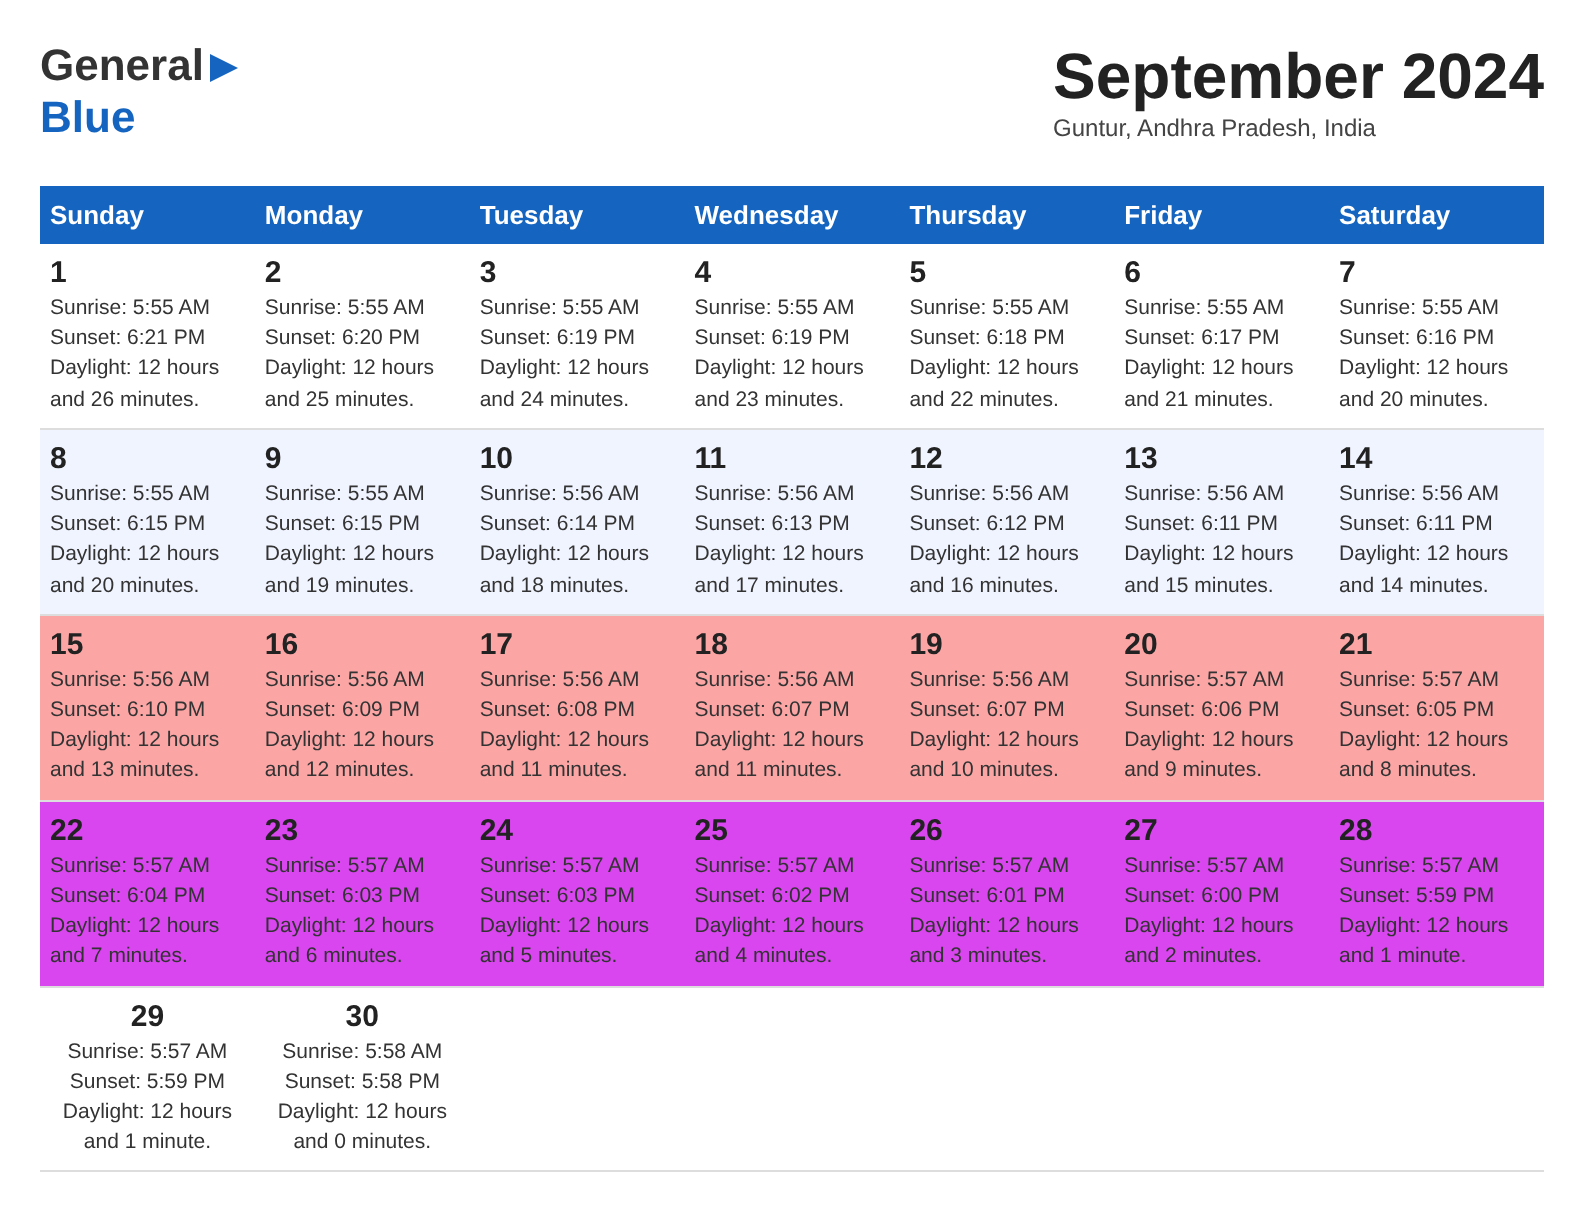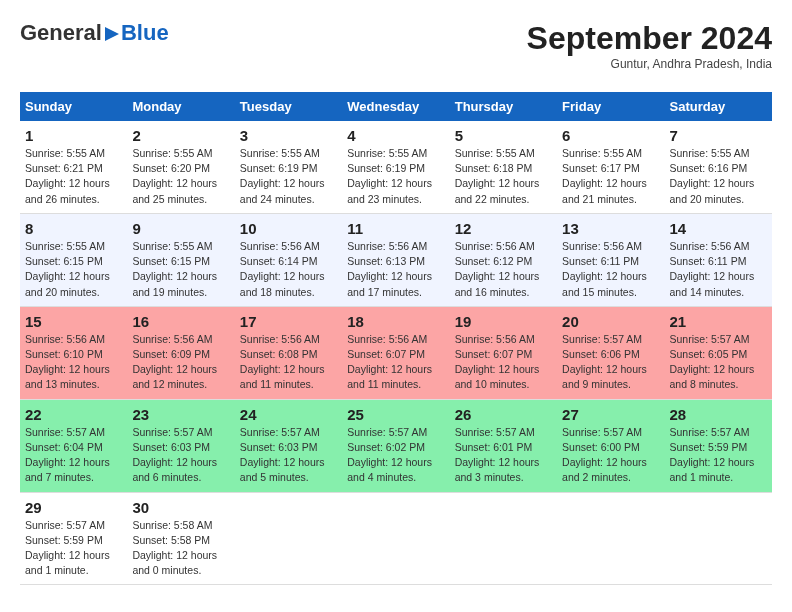--- a/index.html
+++ b/index.html
@@ -11,28 +11,28 @@
       padding: 20px;
     }
     .header {
       display: flex;
       justify-content: space-between;
       align-items: flex-start;
       margin-bottom: 10px;
     }
     .logo {
       display: flex;
+      flex-direction: column;
       align-items: flex-start;
     }
     .logo-line {
       display: flex;
       align-items: center;
     }
     .title-block {
-      text-align: right;
     }
     .title-block h1 {
       font-size: 32px;
       font-weight: bold;
       color: #222;
     }
     .title-block h2 {
       font-size: 12px;
       font-weight: normal;
       color: #444;
@@ -77,22 +77,22 @@
     .day-info {
       font-size: 10.5px;
       color: #333;
       line-height: 1.45;
     }
     .empty-cell { background: #fff; }
     
     .week-row-1 td { background-color: #fff; }
     .week-row-2 td { background-color: #f0f4ff; }
     .week-row-3 td { background-color: #fca5a5; }
-    .week-row-4 td { background-color: #86efac; }
-    .week-row-5 td { background-color: #fff; }
+    .week-row-4 td { background-color: #d946ef; }
+    .week-row-5 td { background-color: #fff; text-align: center; }
   </style>
 </head>
 <body>
 
 <div class="header">
   <div class="logo">
     <div class="logo-line">
       <span style="font-size:22px;font-weight:bold;color:#333;">General</span>
       <svg width="18" height="18" viewBox="0 0 18 18" style="margin-left:1px;margin-top:2px;">
         <polygon points="2,2 16,9 2,16" fill="#1565C0"></polygon>

